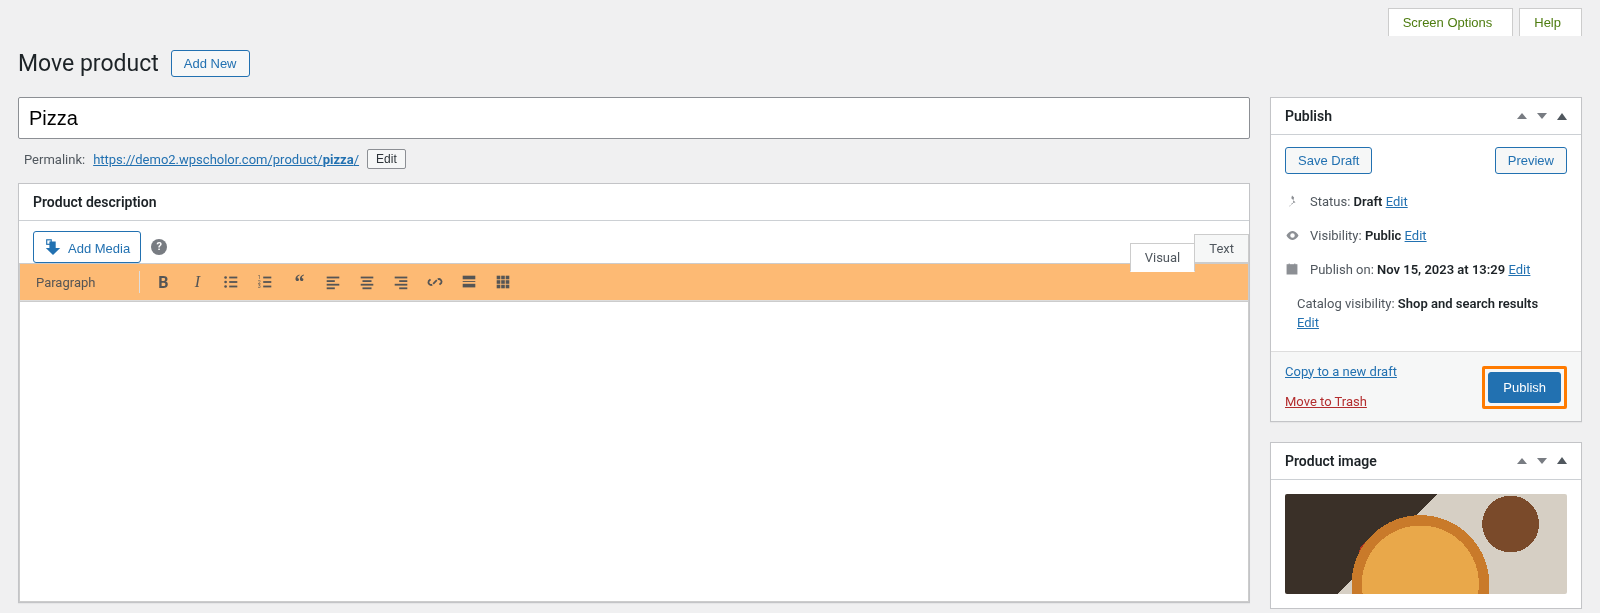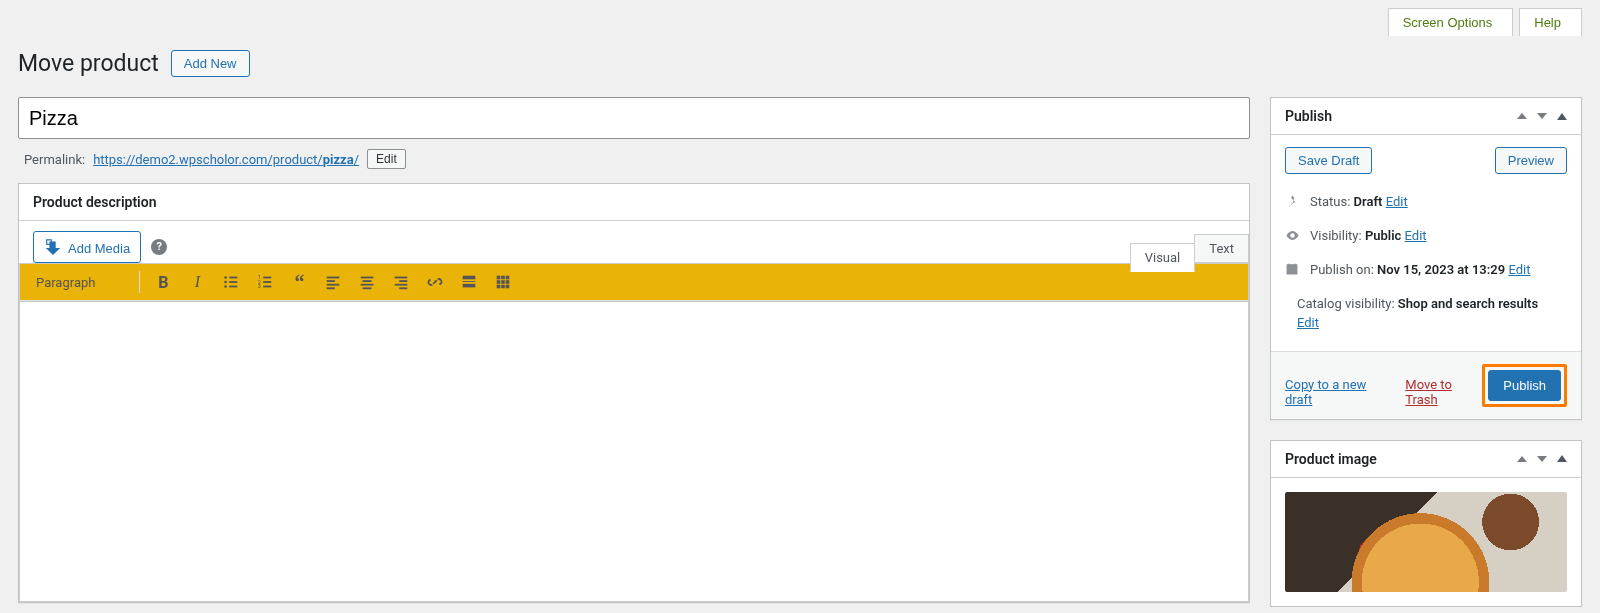--- a/index.html
+++ b/index.html
@@ -38,38 +38,38 @@
 
 .editor-tools{display:flex;justify-content:space-between;align-items:flex-end;padding:10px 0 0 0}
 .left-tools{display:flex;align-items:center;gap:10px;padding-left:14px}
 .add-media-btn{display:flex;align-items:flex-end;gap:6px;border:1px solid #2271b1;color:#2271b1;background:#fff;padding:6px 10px;border-radius:3px;font-size:13px;cursor:pointer}
 .help-dot{width:16px;height:16px;border-radius:50%;background:#787c82;color:#fff;font-size:11px;line-height:16px;text-align:center;font-weight:700}
 
 .editor-tabs{display:flex}
 .etab{border:1px solid #ccc;padding:6px 14px;font-size:13px;color:#50575e;cursor:pointer;background:#f6f7f7;margin-left:-1px}
 .etab.active{background:#fff;border-bottom-color:#fff;position:relative;top:9px}
 
-.toolbar{border:1px solid #ccc;background:#eab308}
+.toolbar{border:1px solid #ccc;background:#fdba74}
 .toolbar-row{display:flex;align-items:center;padding:4px 6px;gap:4px;border-bottom:1px solid #ddd}
 .fmt-select{display:flex;align-items:center;gap:26px;padding:4px 10px;font-size:13px;color:#555;cursor:pointer}
 .tbtn{width:30px;height:28px;display:flex;align-items:center;justify-content:center;color:#555;cursor:pointer;border-radius:2px}
 .tsep{width:1px;height:22px;background:#ddd;margin:0 4px}
 .editor-area{min-height:300px;background:#fff;border:1px solid #ccc;border-top:none}
 
 
 .pub-actions{display:flex;justify-content:space-between;padding:12px 14px}
 .pub-meta{padding:0 14px 12px 14px}
 .meta-row{display:flex;align-items:flex-start;gap:9px;padding:6px 0;font-size:13px;color:#50575e;line-height:1.5;flex-wrap:wrap}
 .meta-row .mi{width:16px;color:#8c8f94;flex:0 0 16px;margin-top:2px}
 .meta-row b{color:#1d2327;font-weight:600}
 .meta-row a{color:#2271b1;text-decoration:underline;cursor:pointer}
 .meta-row .txt{flex:1}
 
 .pub-footer{border-top:1px solid #ddd;background:#f6f7f7;padding:12px 14px;display:flex;justify-content:space-between;align-items:flex-end}
-.pub-links{display:flex;flex-direction:row;gap:15px}
+.pub-links{display:flex;flex-direction:column;gap:15px}
 .pub-links a{font-size:13px;text-decoration:underline;cursor:pointer}
 .lnk-blue{color:#2271b1}
 .lnk-red{color:#b32d2e}
 .btn-primary{background:#2271b1;border:1px solid #2271b1;color:#fff;padding:7px 14px;font-size:13px;border-radius:3px;cursor:pointer}
 .hl-box{border:3px solid #ff7b00;padding:3px;border-radius:2px}
 
 
 .prod-img{margin:14px;height:100px;border-radius:2px;overflow:hidden}
 .pizza{width:100%;height:100%;background:
  radial-gradient(circle at 48% 90%, #e9a84a 0 34%, #c97a2a 34% 40%, transparent 40%),

